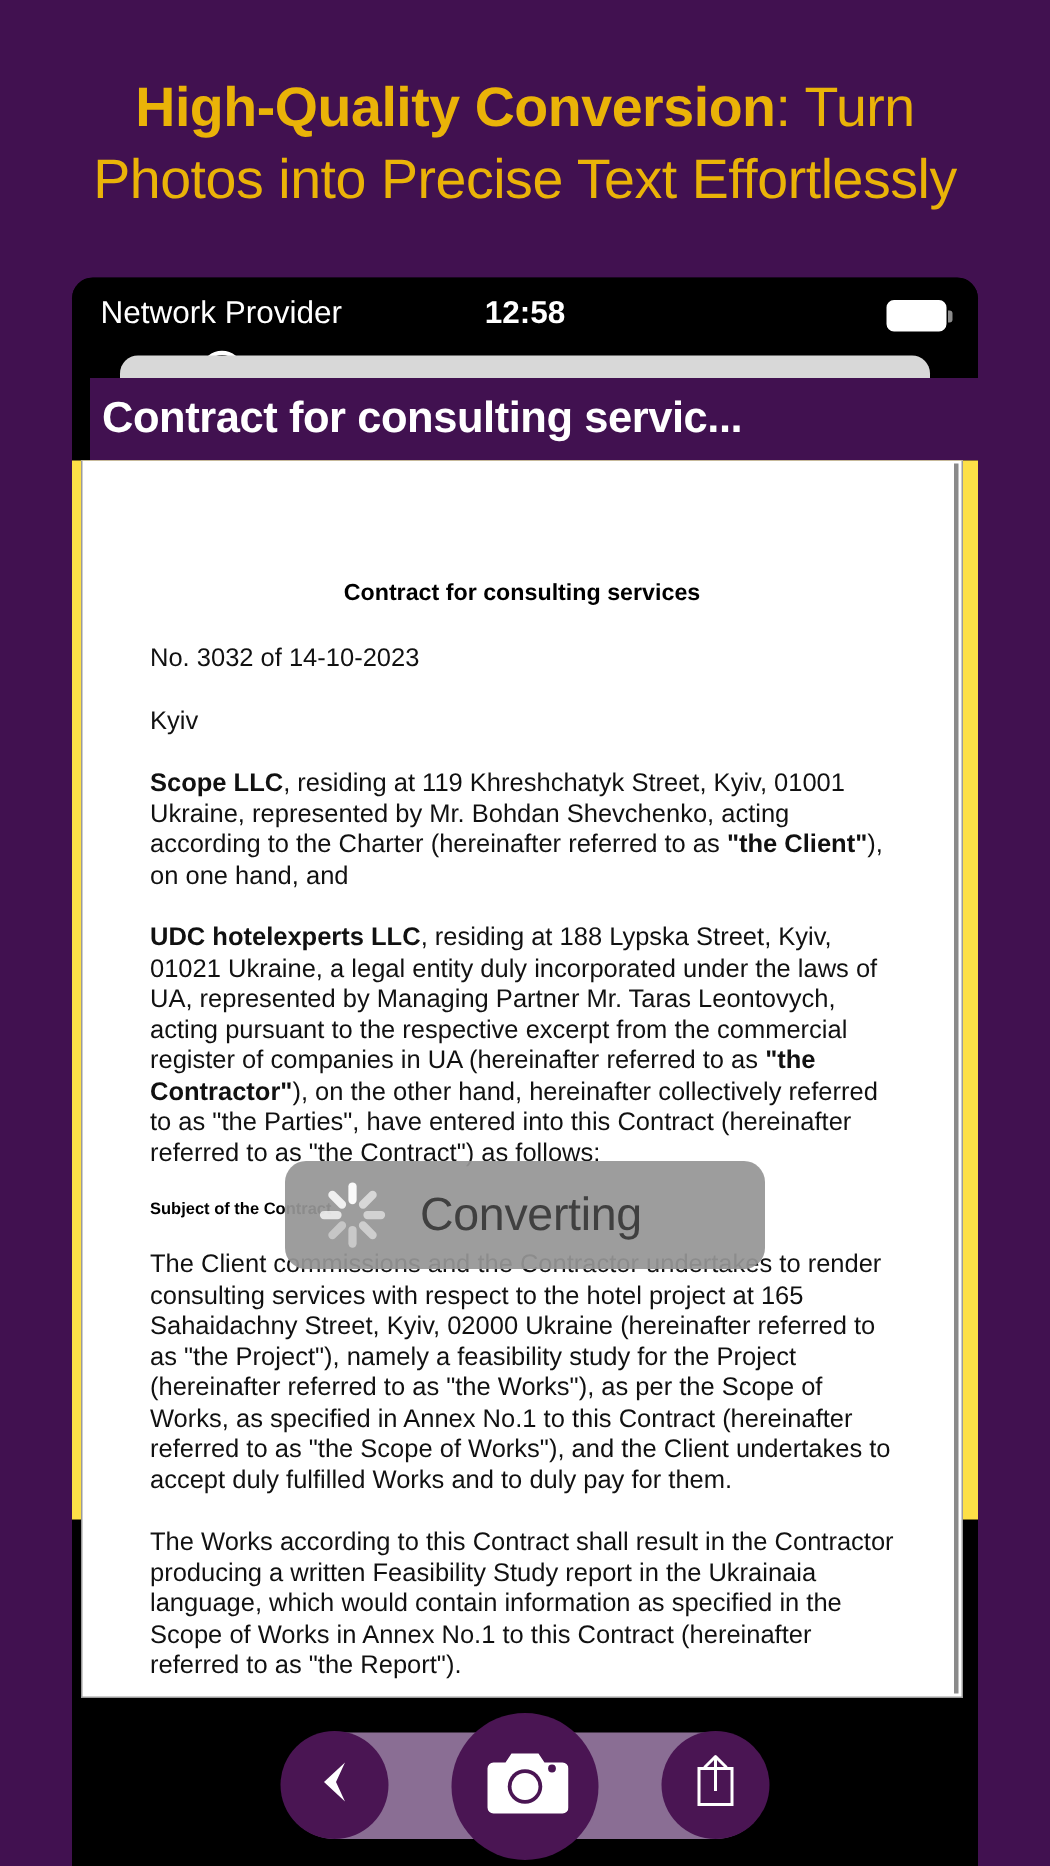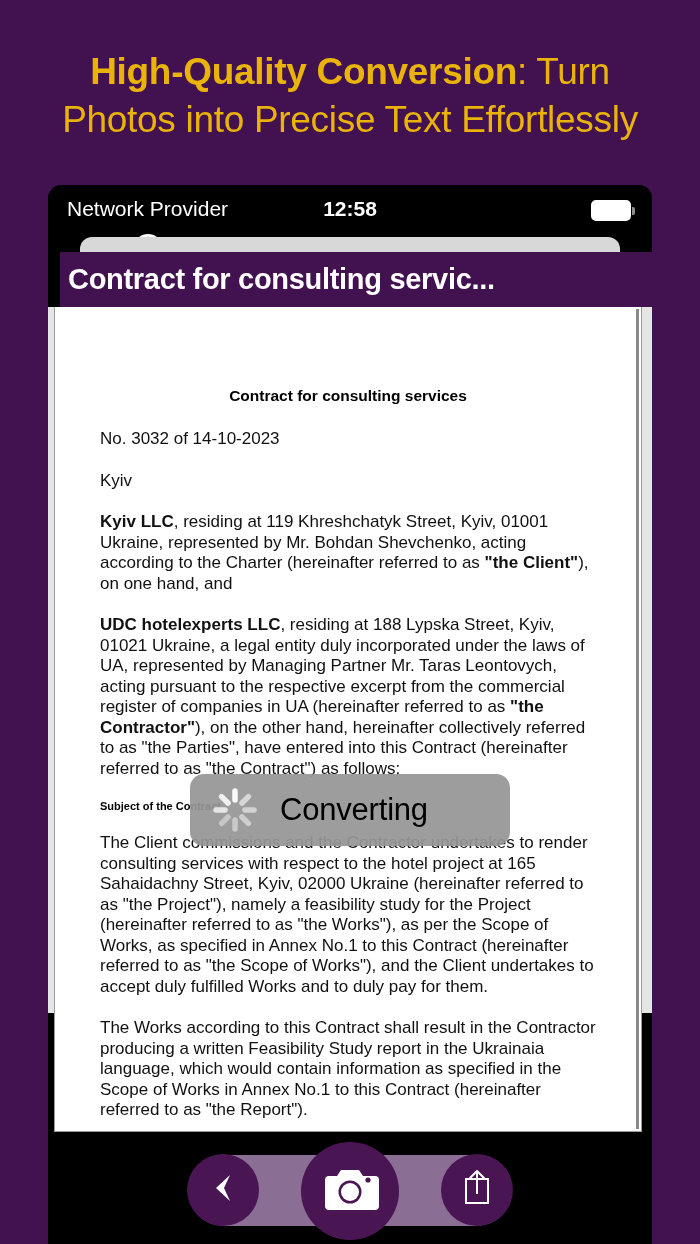--- a/index.html
+++ b/index.html
@@ -104,21 +104,21 @@
     letter-spacing: -0.3px;
     white-space: nowrap;
     overflow: hidden;
   }
 
   
   .viewer {
     position: absolute;
     left: 0; top: 122px;
     width: 604px; height: 706px;
-    background: #e5e5e5;
+    background: #fde047;
   }
   .page {
     position: absolute;
     left: 6px; top: 0;
     width: 588px; height: 825px;
     background: #ffffff;
     border: 1px solid #9b9b9b;
     border-top: none;
     overflow: hidden;
   }
@@ -160,21 +160,21 @@
     left: 142px; top: 589px;
     width: 320px; height: 72px;
     background: rgba(150,150,150,0.93);
     border-radius: 14px;
     display: flex;
     align-items: center;
     gap: 22px;
     padding-left: 22px;
   }
   .converting-label {
-    color: #000000;
+    color: #404040;
     font-size: 31px;
     font-weight: 400;
     letter-spacing: -0.2px;
   }
   .spinner { width: 46px; height: 46px; flex: none; }
 
   
   .toolbar {
     position: absolute;
     left: 188px; top: 1155px;
@@ -237,21 +237,21 @@
 
   <div class="viewer">
     <div class="page">
       <div class="page-inner">
 
         <div class="doc-heading">Contract for consulting services</div>
 
         <div class="doc-p">No. 3032 of 14-10-2023</div>
         <div class="doc-p">Kyiv</div>
 
-        <div class="doc-p"><span class="b">Kyiv LLC</span><span>, residing at 119 Khreshchatyk Street, Kyiv, 01001 Ukraine, represented by Mr. Bohdan Shevchenko, acting according to the Charter (hereinafter referred to as </span><span class="b">"the Client"</span><span>), on one hand, and</span></div>
+        <div class="doc-p"><span class="b">Scope LLC</span><span>, residing at 119 Khreshchatyk Street, Kyiv, 01001 Ukraine, represented by Mr. Bohdan Shevchenko, acting according to the Charter (hereinafter referred to as </span><span class="b">"the Client"</span><span>), on one hand, and</span></div>
 
         <div class="doc-p"><span class="b">UDC hotelexperts LLC</span><span>, residing at 188 Lypska Street, Kyiv, 01021 Ukraine, a legal entity duly incorporated under the laws of UA, represented by Managing Partner Mr. Taras Leontovych, acting pursuant to the respective excerpt from the commercial register of companies in UA (hereinafter referred to as </span><span class="b">"the Contractor"</span><span>), on the other hand, hereinafter collectively referred to as "the Parties", have entered into this Contract (hereinafter referred to as "the Contract") as follows:</span></div>
 
         <div class="doc-sub">Subject of the Contract</div>
         <div class="doc-p">The Client commissions and the Contractor undertakes to render consulting services with respect to the hotel project at 165 Sahaidachny Street, Kyiv, 02000 Ukraine (hereinafter referred to as "the Project"), namely a feasibility study for the Project (hereinafter referred to as "the Works"), as per the Scope of Works, as specified in Annex No.1 to this Contract (hereinafter referred to as "the Scope of Works"), and the Client undertakes to accept duly fulfilled Works and to duly pay for them.</div>
         <div class="doc-p">The Works according to this Contract shall result in the Contractor producing a written Feasibility Study report in the Ukrainaia language, which would contain information as specified in the Scope of Works in Annex No.1 to this Contract (hereinafter referred to as "the Report").</div>
 
       </div>
       <div class="scrollbar"></div>
     </div>

